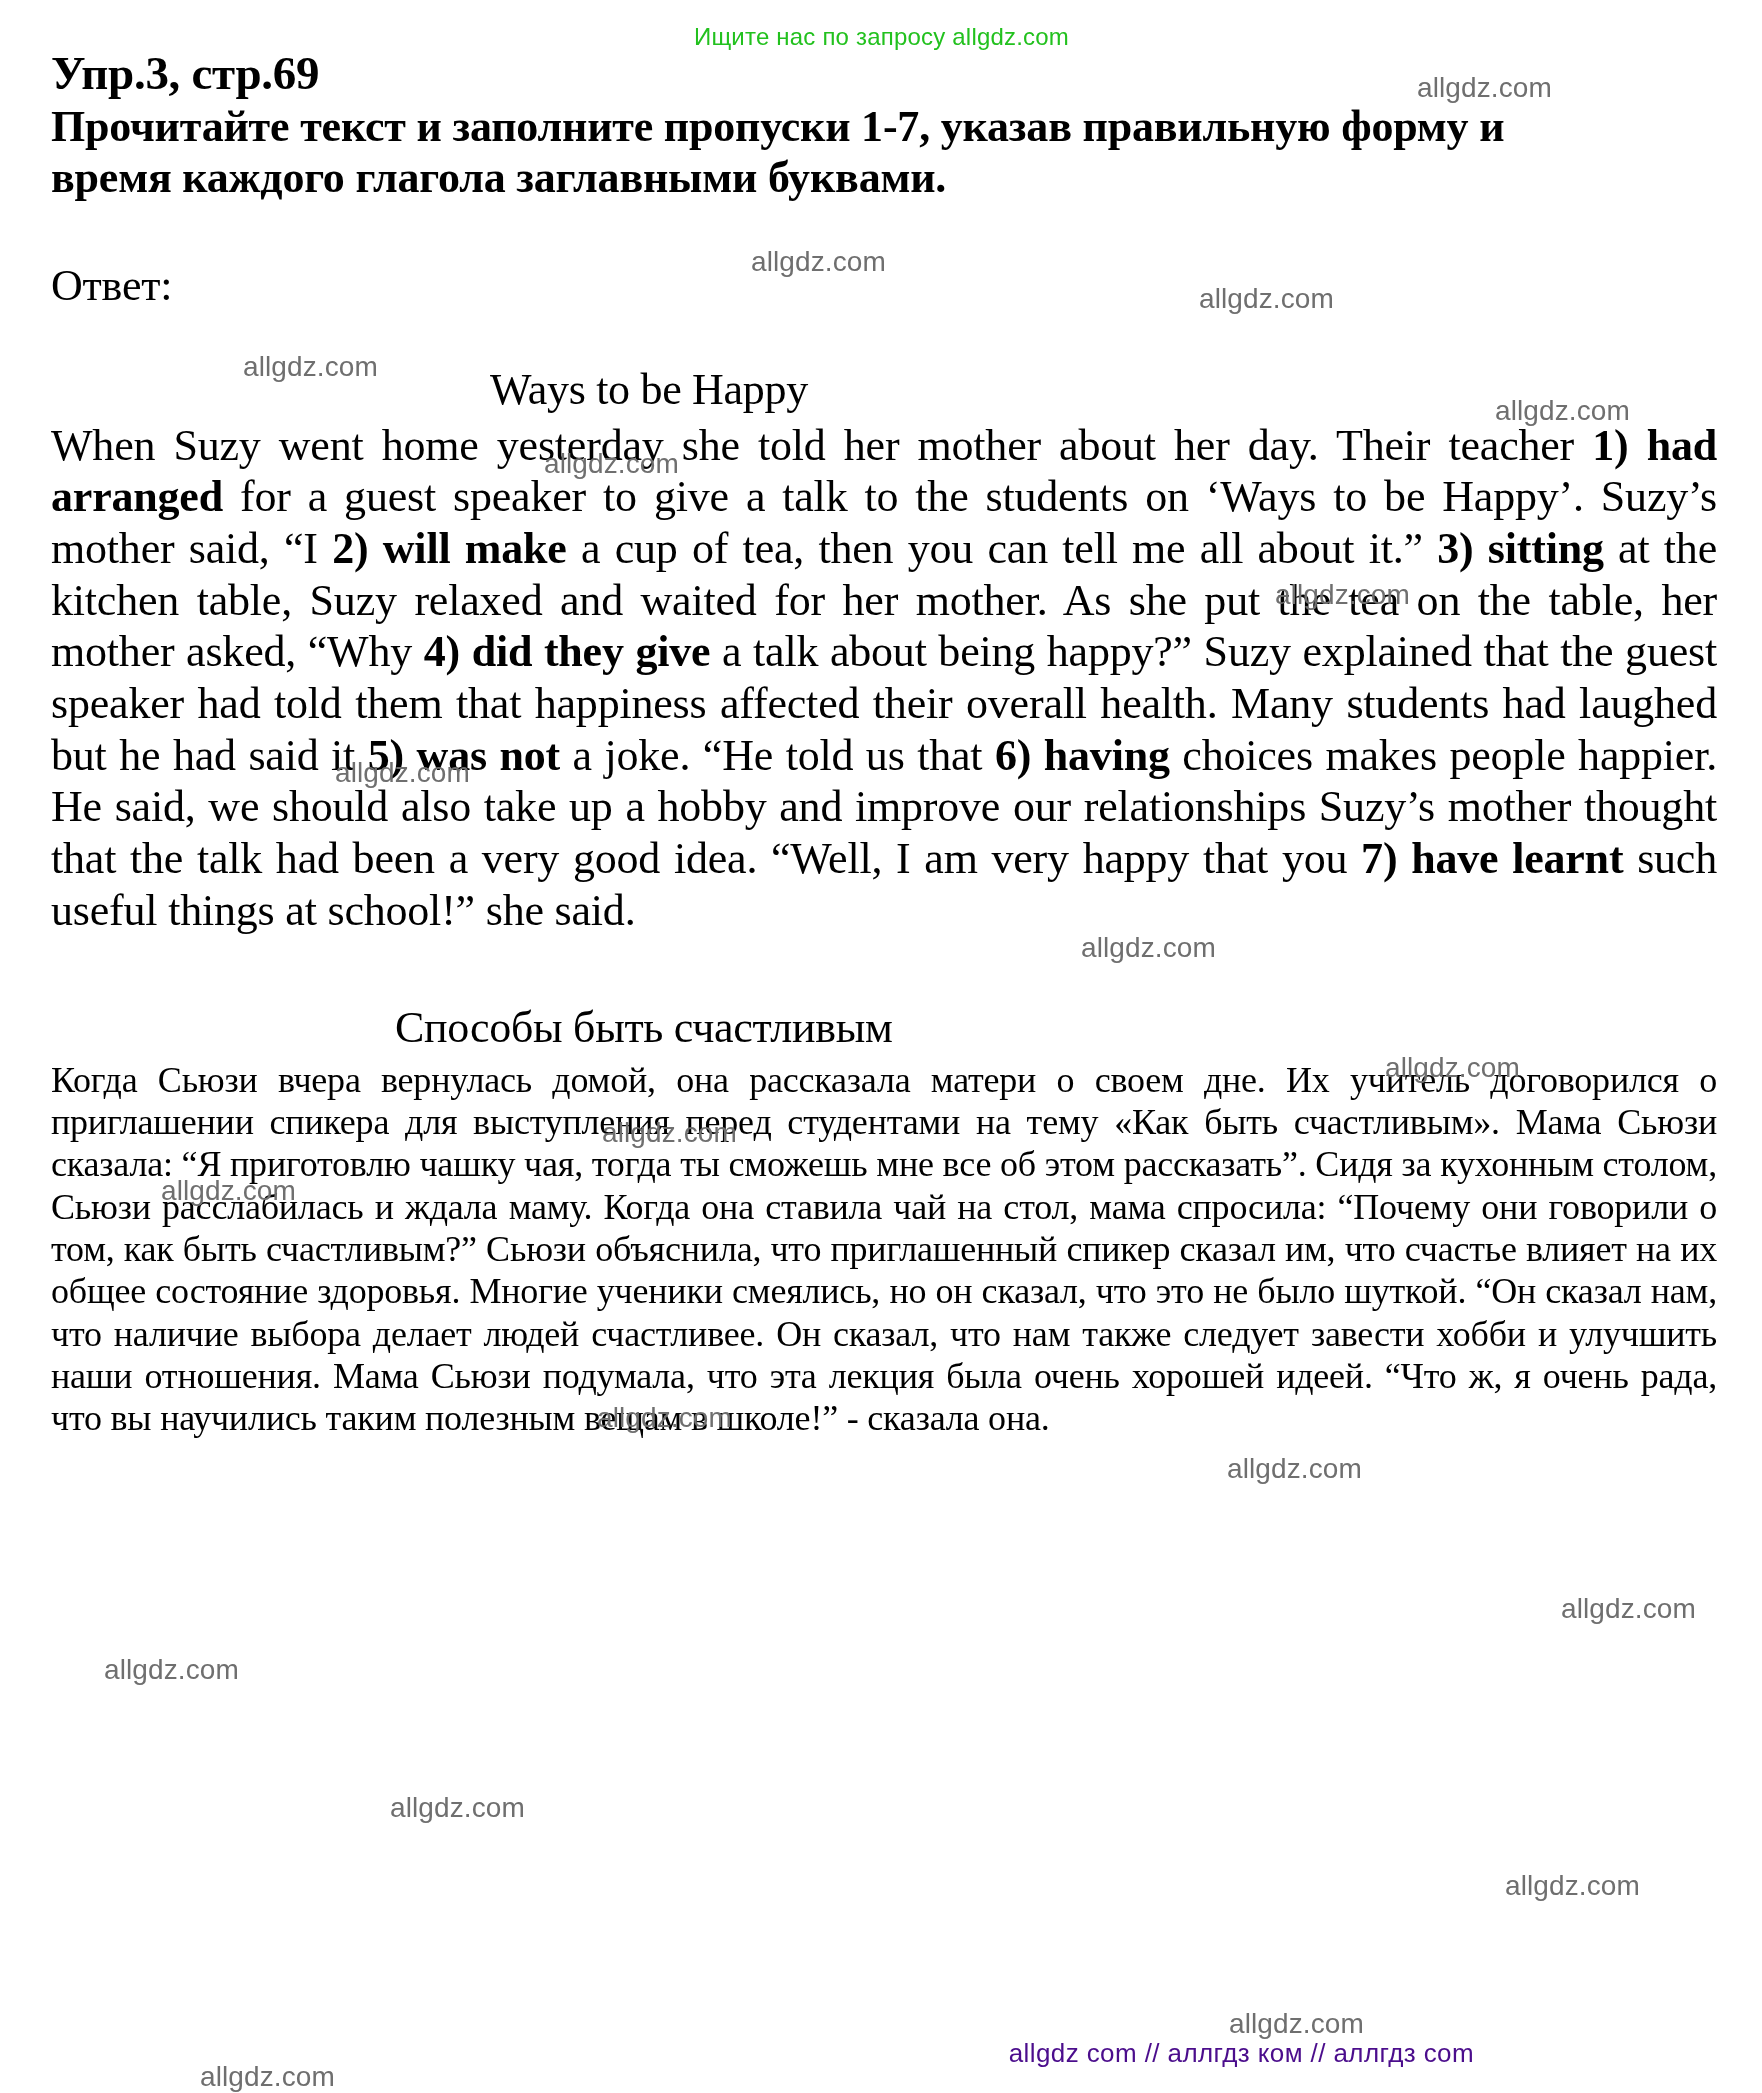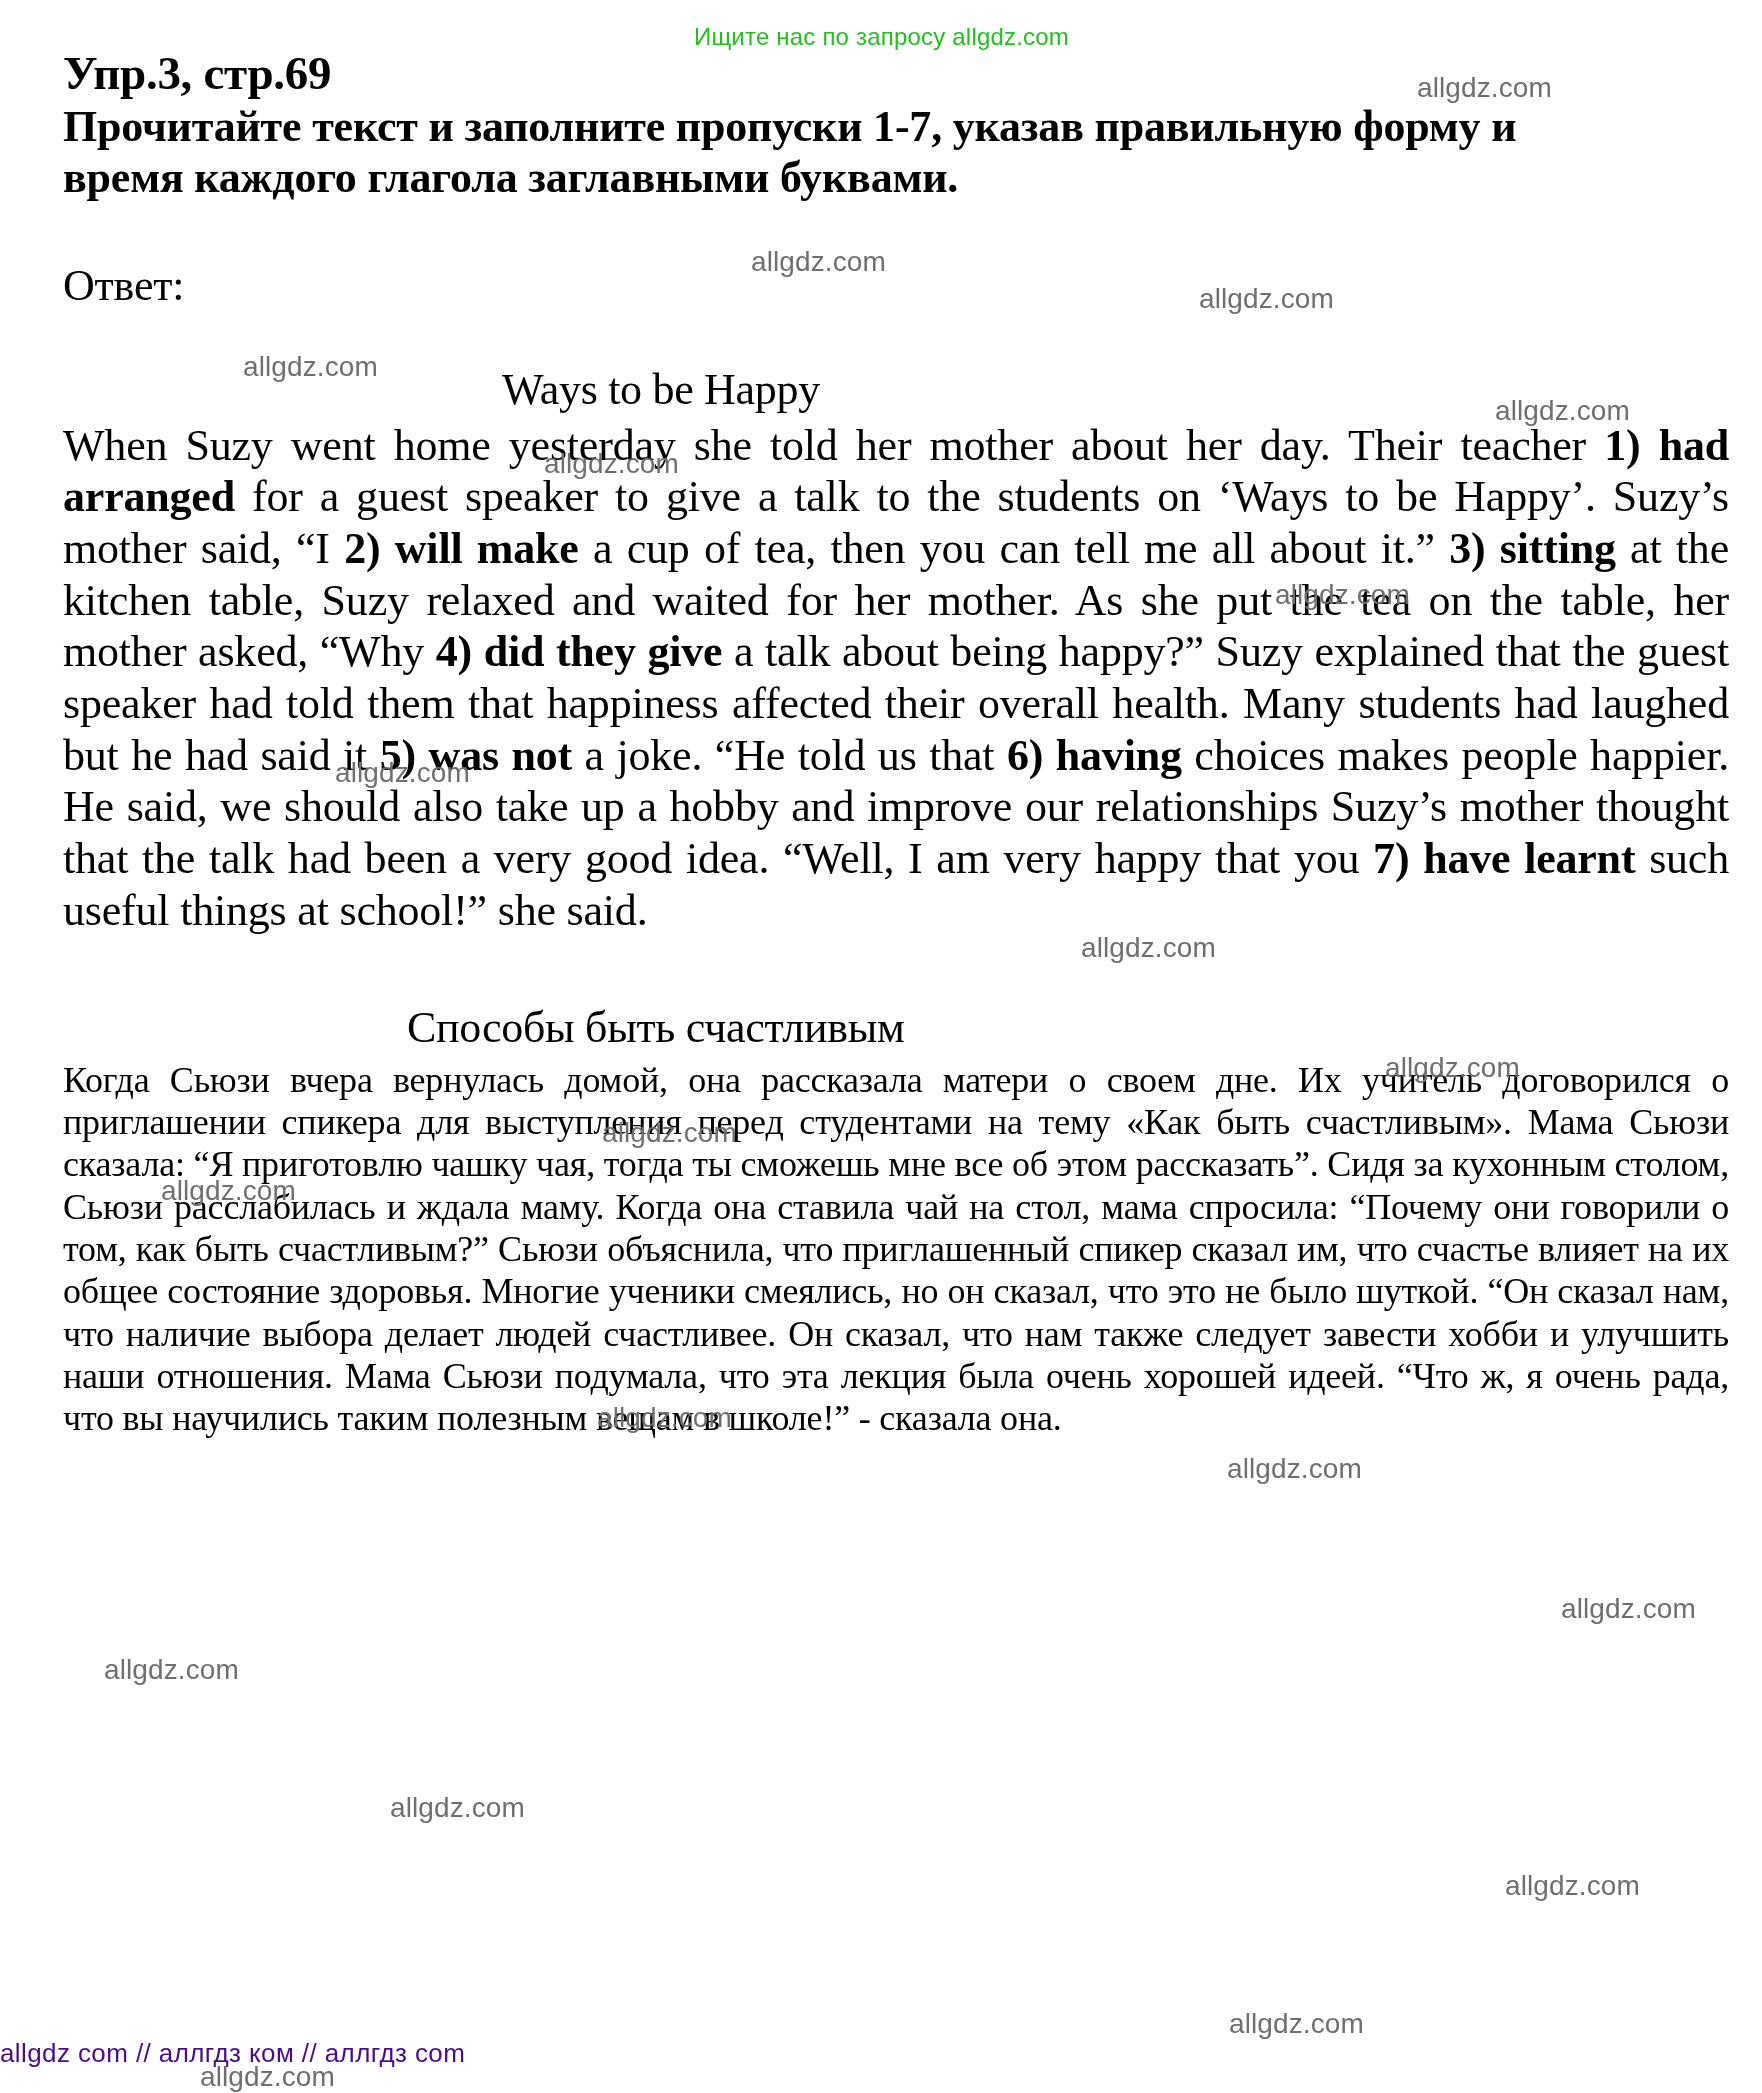--- a/index.html
+++ b/index.html
@@ -29,21 +29,20 @@
     color: #22c11e;
     white-space: nowrap;
   }
 
   
   #page-body {
     position: absolute;
     left: 51px;
     top: 49px;
     width: 1666px;
-    margin-left: 12px;
   }
 
   .exercise-heading {
     font-weight: bold;
     font-size: 47px;
     line-height: 1.06;
     letter-spacing: -0.3px;
     margin: 0 0 1.8px 0;
   }
 
@@ -111,21 +110,21 @@
     pointer-events: none;
     letter-spacing: 0.1px;
   }
 
   
   #footer-links {
     position: absolute;
     left: 0;
     bottom: 24.6px;
     width: 1474px;
-    text-align: left;
+    text-align: right;
     font-family: "Liberation Sans", "DejaVu Sans", sans-serif;
     font-size: 26px;
     color: #4b0d8c;
     white-space: nowrap;
     letter-spacing: 0.4px;
   }
 </style>
 </head>
 <body>
 

